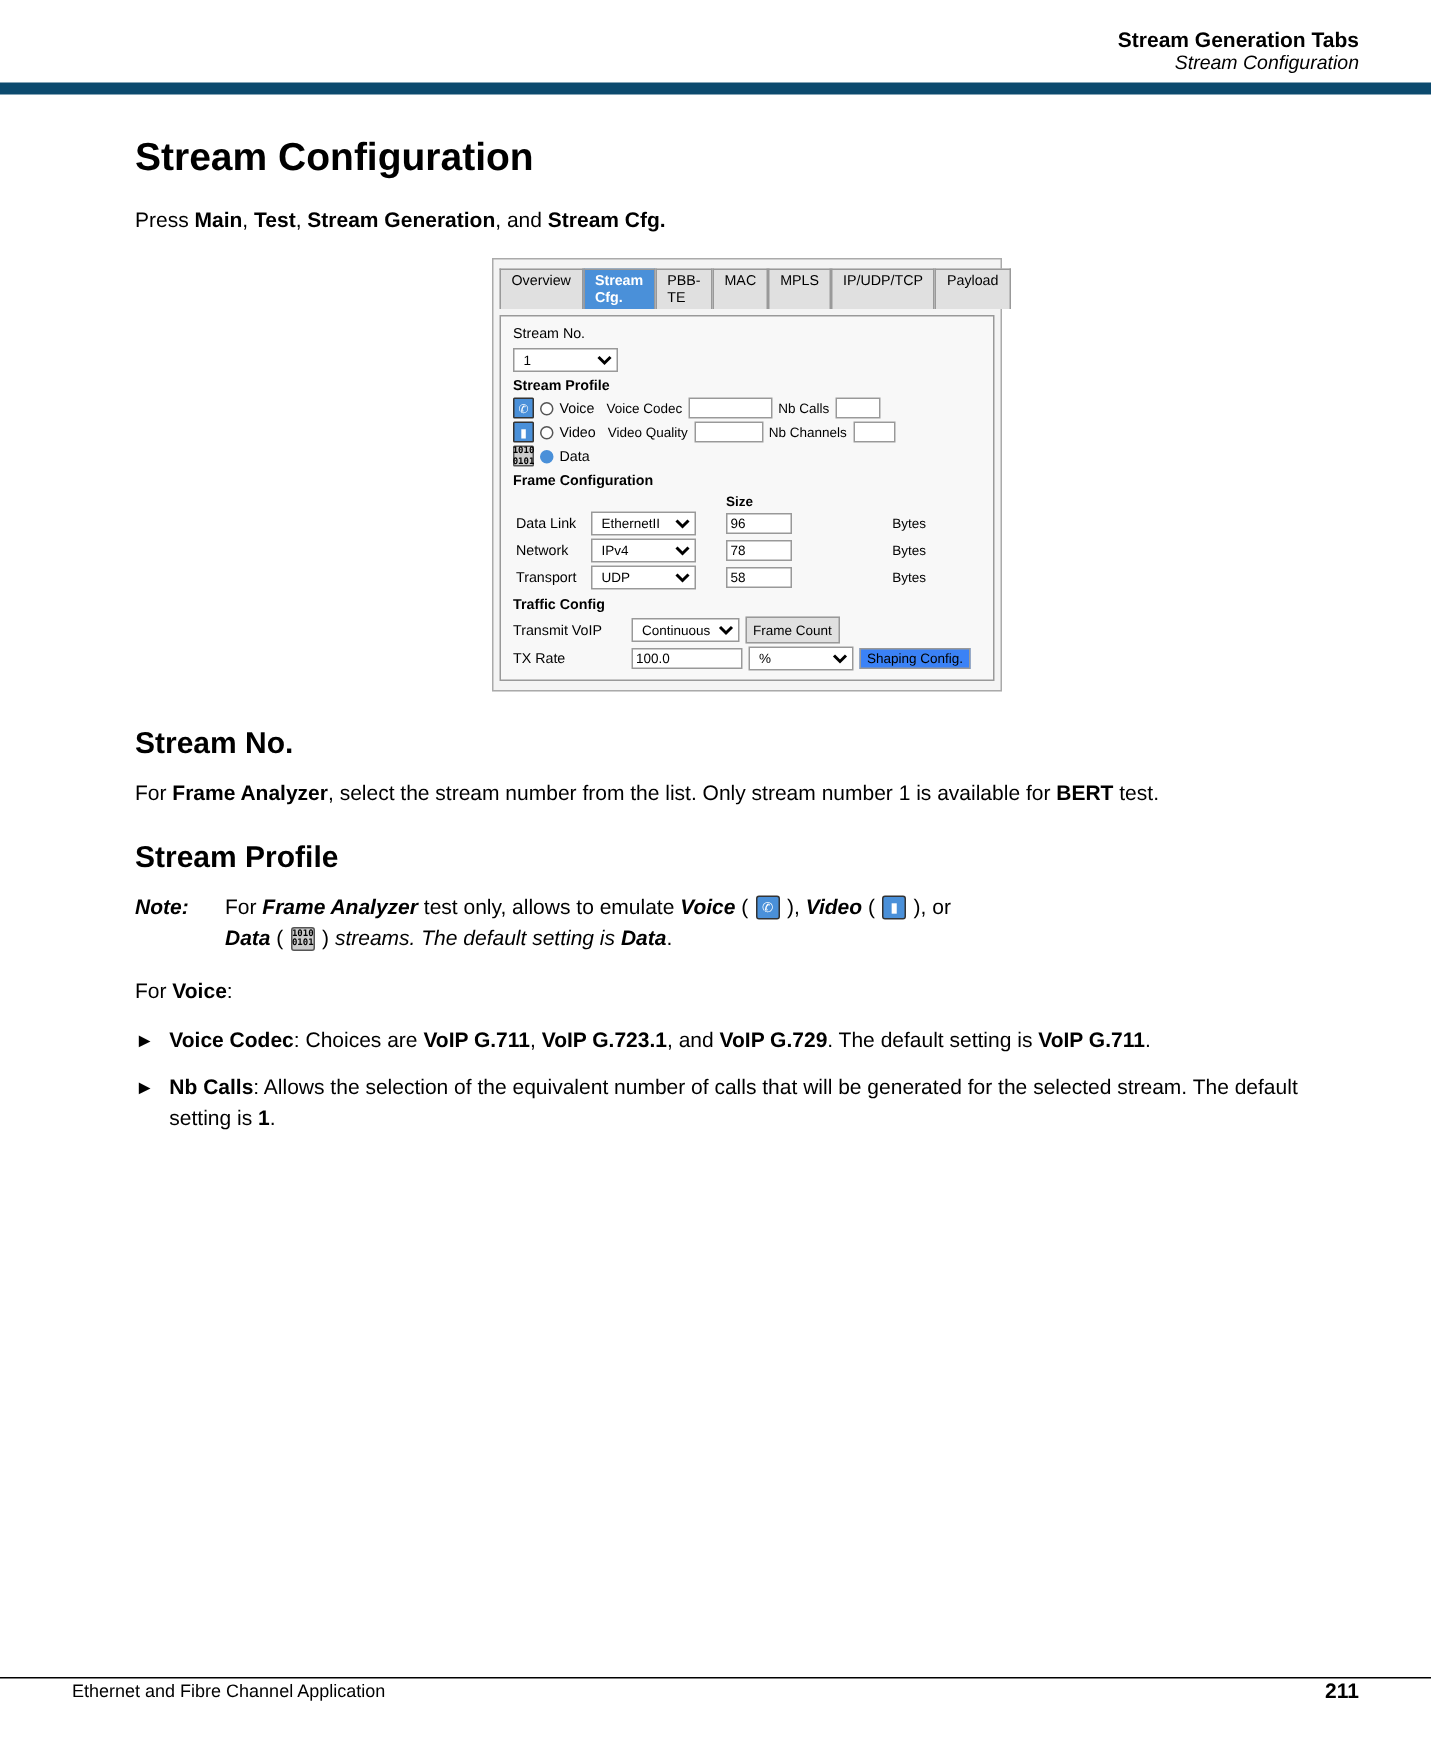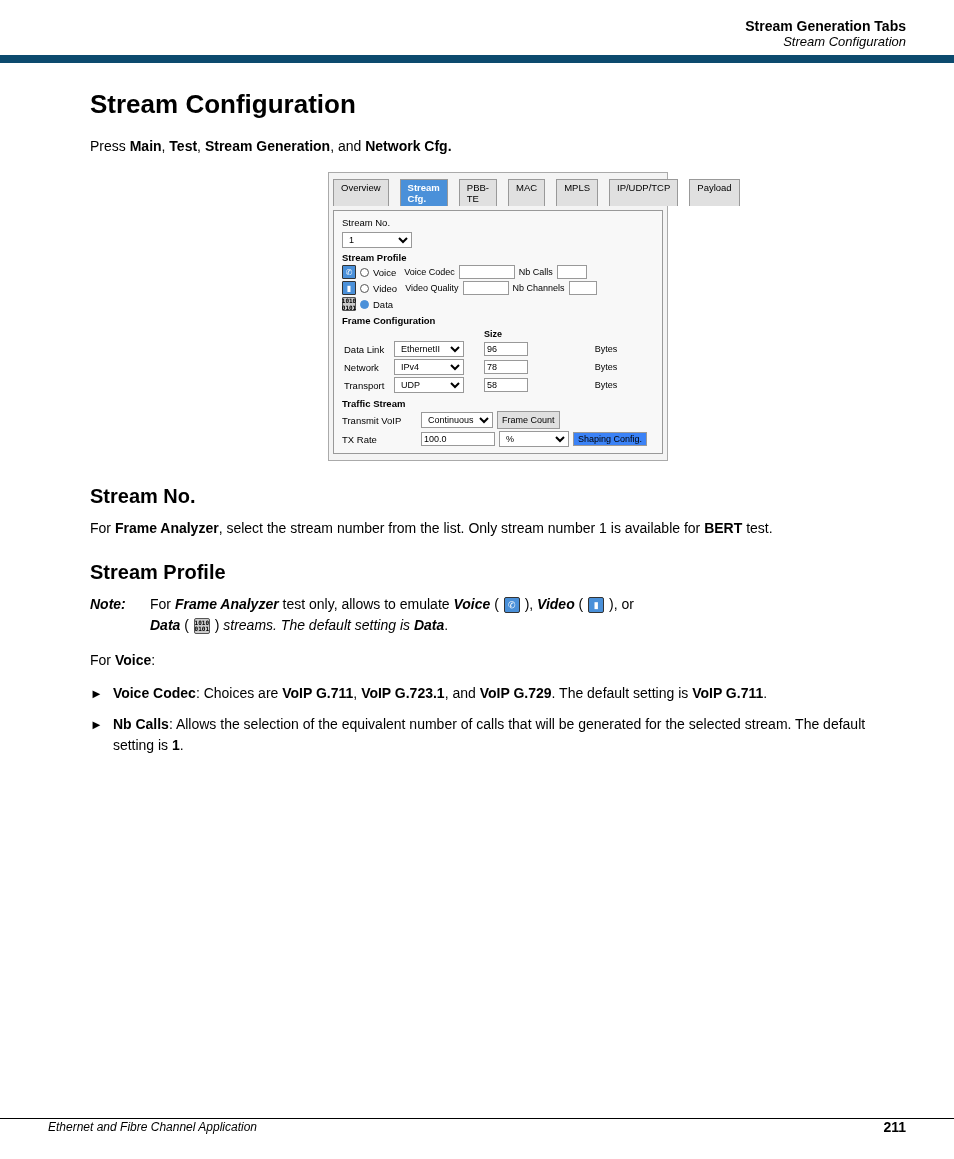--- a/index.html
+++ b/index.html
@@ -68,21 +68,21 @@
       width: 340px;
       margin: 0 auto 24px auto;
       padding: 6px 4px;
       font-family: Arial, sans-serif;
       font-size: 10px;
     }
 
     
     .ss-tabs {
       display: flex;
-      gap: 11px;
+      gap: 0;
       margin-bottom: 4px;
     }
     .ss-tab {
       padding: 2px 7px;
       border: 1px solid #999;
       background: #e0e0e0;
       font-size: 9.5px;
       cursor: pointer;
       border-bottom: none;
     }
@@ -234,21 +234,20 @@
       right: 0;
       display: flex;
       justify-content: space-between;
       align-items: center;
       padding: 0 48px;
       border-top: 1px solid #000;
     }
     .footer-left {
       font-family: Arial, sans-serif;
       font-size: 12px;
-      font-style: italic;
     }
     .footer-right {
       font-family: Arial, sans-serif;
       font-size: 14px;
       font-weight: bold;
     }
 
     
     .inline-icon {
       display: inline-flex;
@@ -279,21 +278,21 @@
 <div class="page-header">
   <div class="header-title">Stream Generation Tabs</div>
   <div class="header-subtitle">Stream Configuration</div>
 </div>
 
 <div class="content">
 
   <h1 class="section-title">Stream Configuration</h1>
 
   <p class="intro-para">
-    Press <b>Main</b>, <b>Test</b>, <b>Stream Generation</b>, and <b>Network Cfg.</b>
+    Press <b>Main</b>, <b>Test</b>, <b>Stream Generation</b>, and <b>Stream Cfg.</b>
   </p>
 
   <div class="screenshot-box">
 
     <div class="ss-tabs">
       <div class="ss-tab">Overview</div>
       <div class="ss-tab active">Stream<br>Cfg.</div>
       <div class="ss-tab">PBB-TE</div>
       <div class="ss-tab">MAC</div>
       <div class="ss-tab">MPLS</div>
@@ -376,21 +375,21 @@
             <select class="ss-select">
               <option>UDP</option>
             </select>
           </td>
           <td><input class="ss-input" value="58" style=""></td>
           <td style="font-size:9px;">Bytes</td>
         </tr>
       </tbody>
         </table>
 
-      <div class="ss-section-label">Traffic Stream</div>
+      <div class="ss-section-label">Traffic Config</div>
       <div class="ss-traffic-row">
         <span style="font-size:9.5px;min-width:75px;">Transmit VoIP</span>
         <select class="ss-select">
           <option>Continuous</option>
         </select>
         <button style="font-size:9px;padding:3px 4px;background:#e0e0e0;border:1px solid #999;">Frame Count</button>
       </div>
       <div class="ss-traffic-row">
         <span style="font-size:9.5px;min-width:75px;">TX Rate</span>
         <input class="ss-input" value="100.0" style="width: 74px;">

